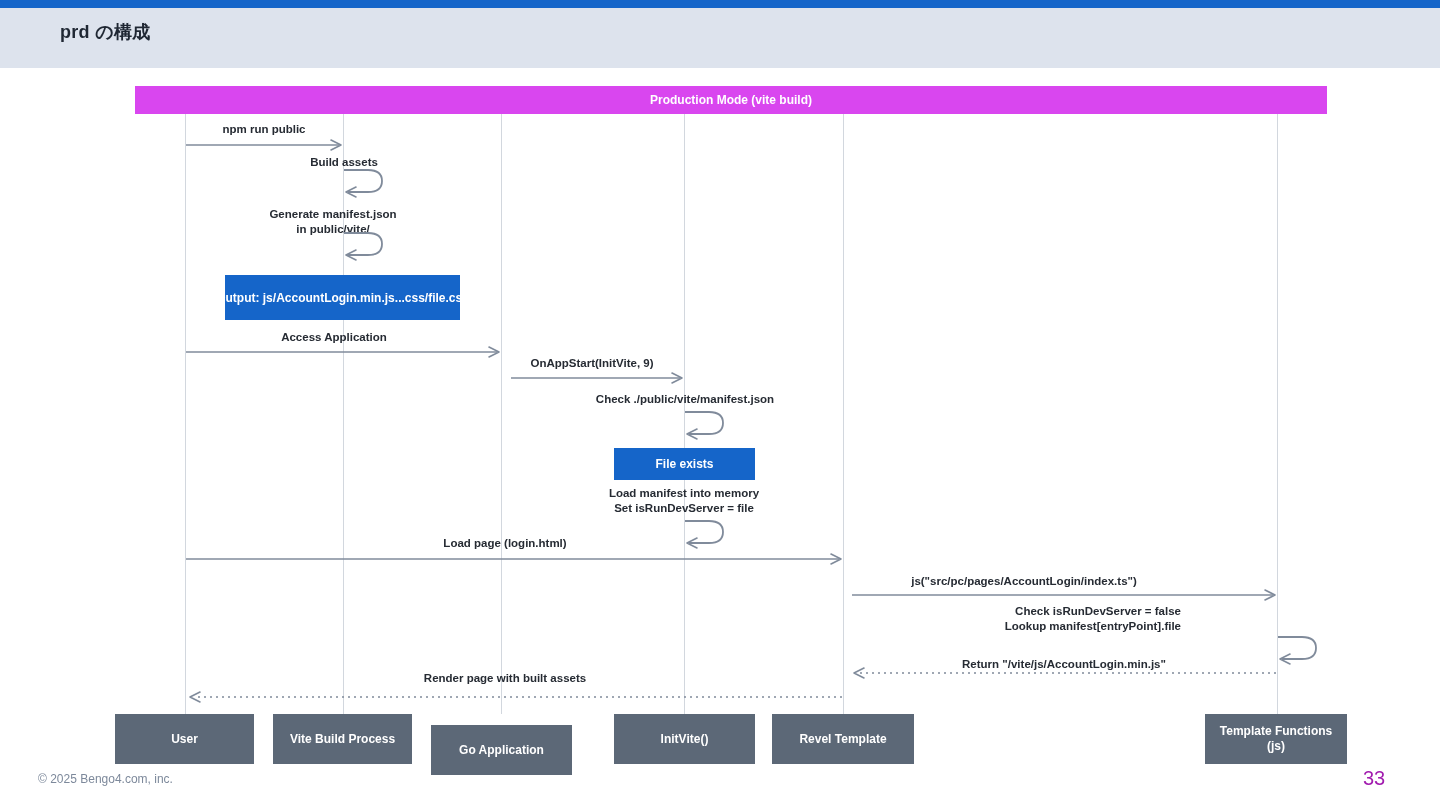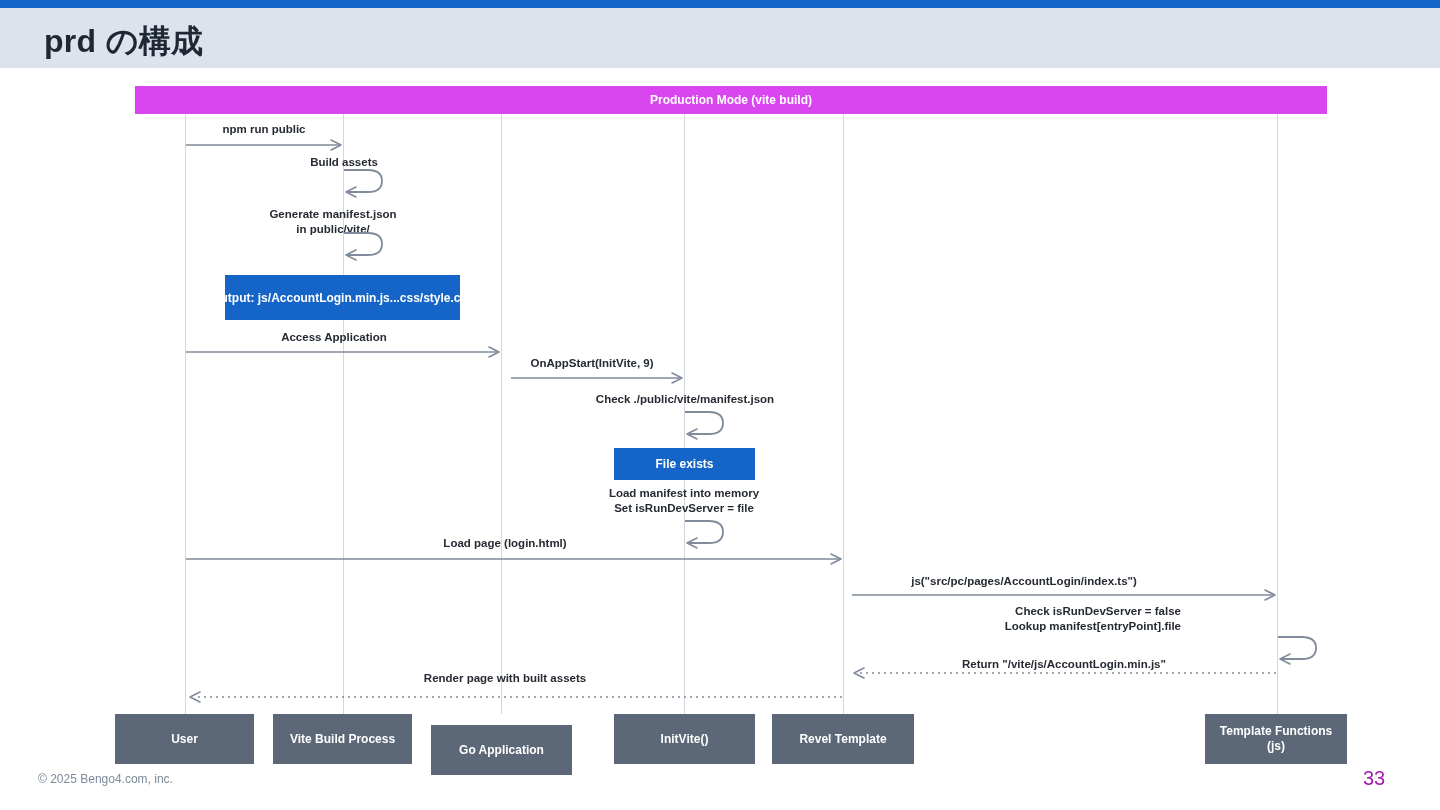--- a/index.html
+++ b/index.html
@@ -14,22 +14,22 @@
   
   #top-stripe{
     position:absolute; left:0; top:0; width:1440px; height:8px;
     background:#1565c9;
   }
   #slide-header{
     position:absolute; left:0; top:8px; width:1440px; height:60px;
     background:#dde3ed;
   }
   #slide-title{
-    position:absolute; left:44px; top:20px;
-    font-size:32px; font-weight:bold; color:#1f2733;
+    position:absolute; left:60px; top:20px;
+    font-size:18px; font-weight:bold; color:#1f2733;
     letter-spacing:.3px; white-space:nowrap;
   }
   #footer-copyright{
     position:absolute; left:38px; top:772px;
     font-size:12px; color:#7d899b; white-space:nowrap;
   }
   #footer-pagenum{
     position:absolute; left:1363px; top:767px;
     font-size:20px; color:#a21caf; white-space:nowrap;
   }
@@ -158,21 +158,21 @@
     <line class="ln-dot" x1="1276" y1="673" x2="858" y2="673"></line>
     <path class="hd" d="M864,668 L854,673 L864,678"></path>
 
     <line class="ln-dot" x1="842" y1="697" x2="194" y2="697"></line>
     <path class="hd" d="M200,692 L190,697 L200,702"></path>
 
   </svg>
 
   <div class="note-box" style="left:225px; top:275px; width:235px; height:45px;">
     <span>Output: js/AccountLogin.min.js...</span>
-    <span>css/style.css</span>
+    <span>css/file.css</span>
   </div>
 
   <div class="note-box" style="left:614px; top:448px; width:141px; height:32px;">
     <span>File exists</span>
   </div>
 
   <div class="actor-box" style="left:115px;  top:714px; width:139px; height:50px;">
     <span>User</span>
   </div>
 

